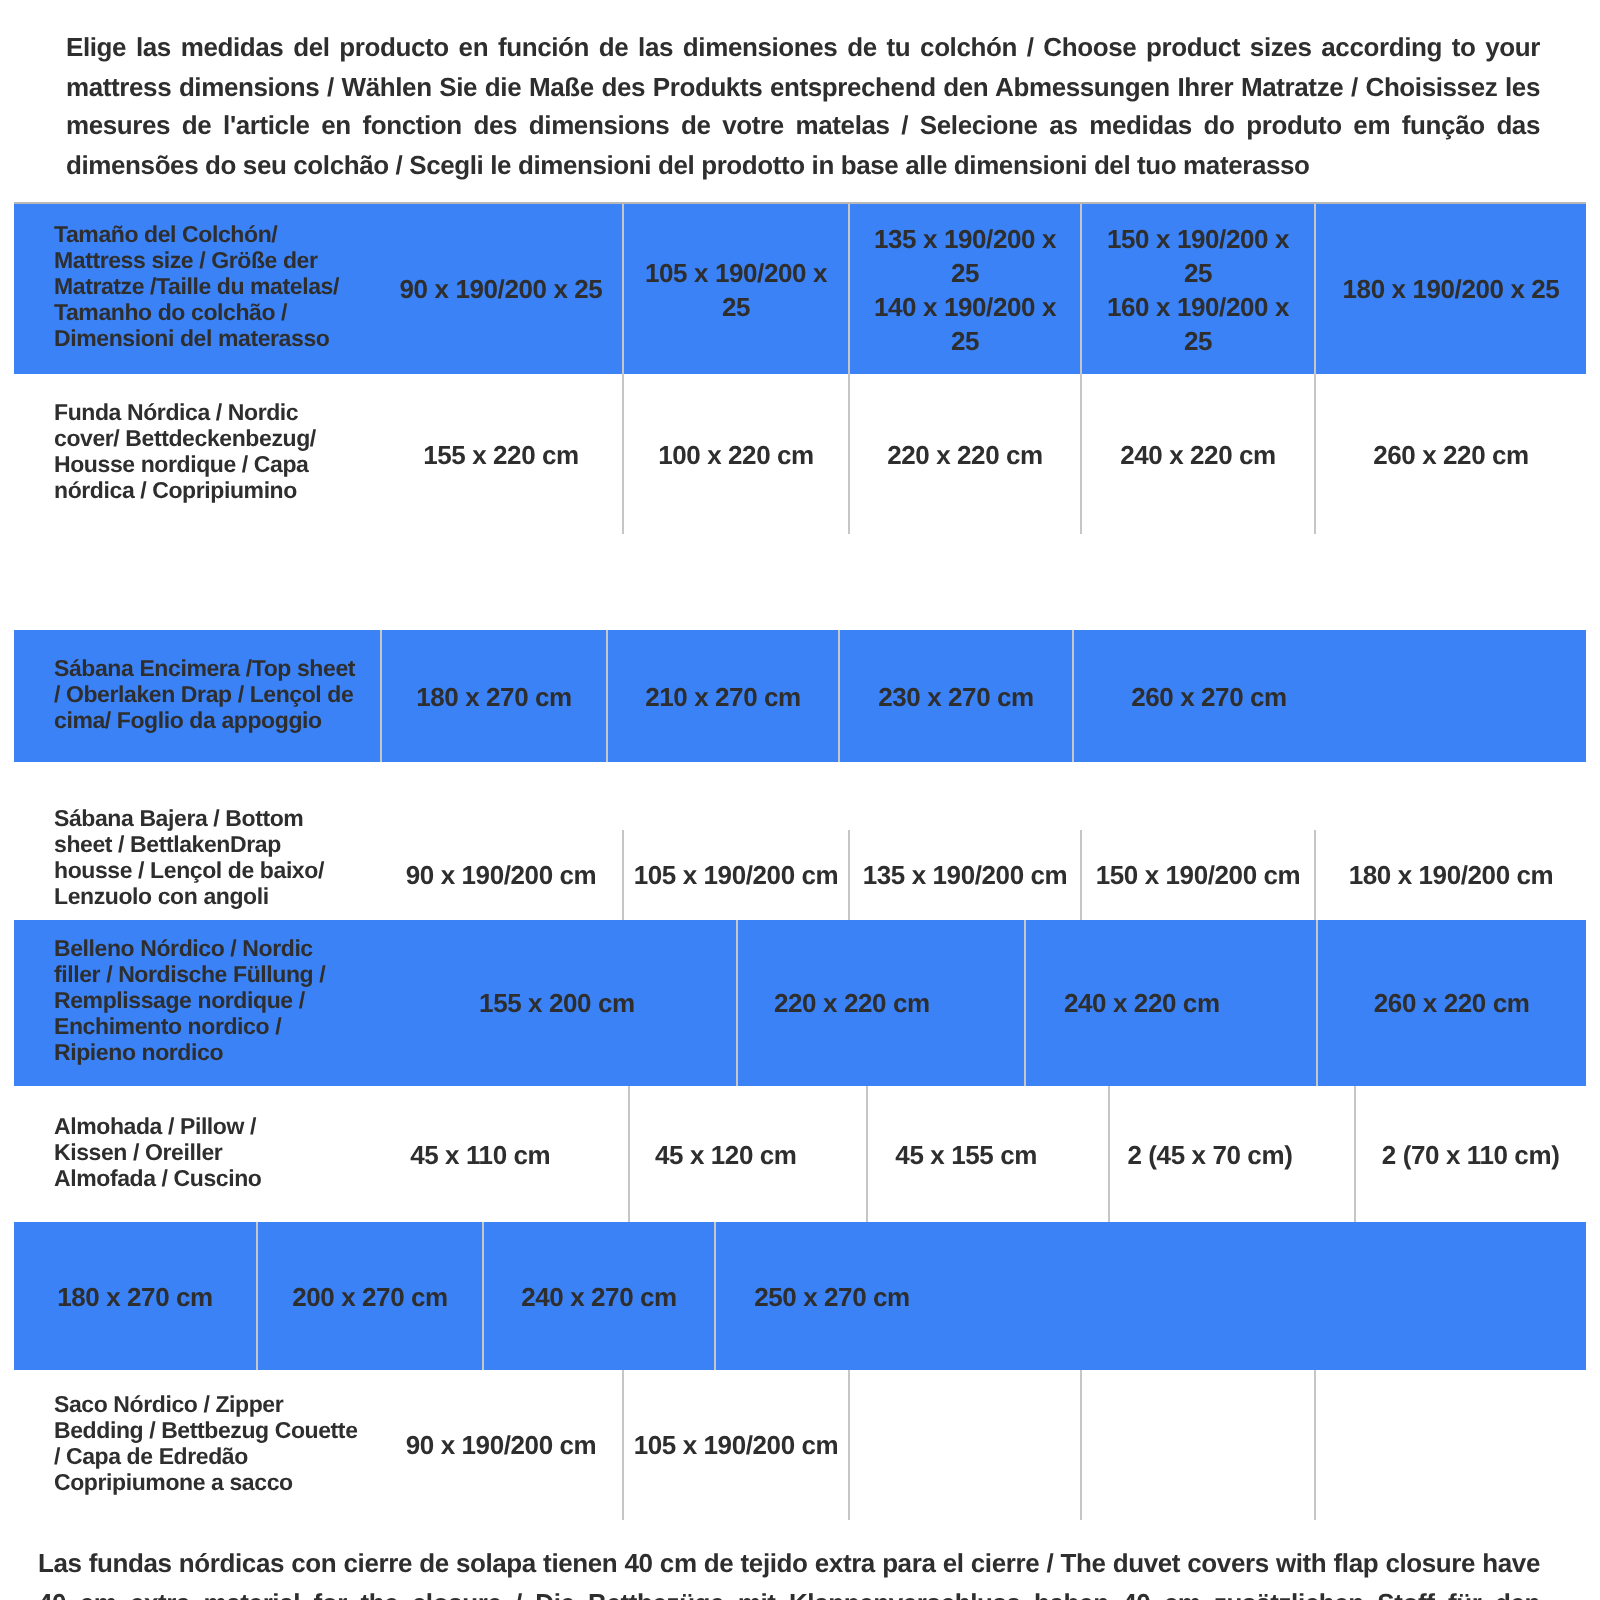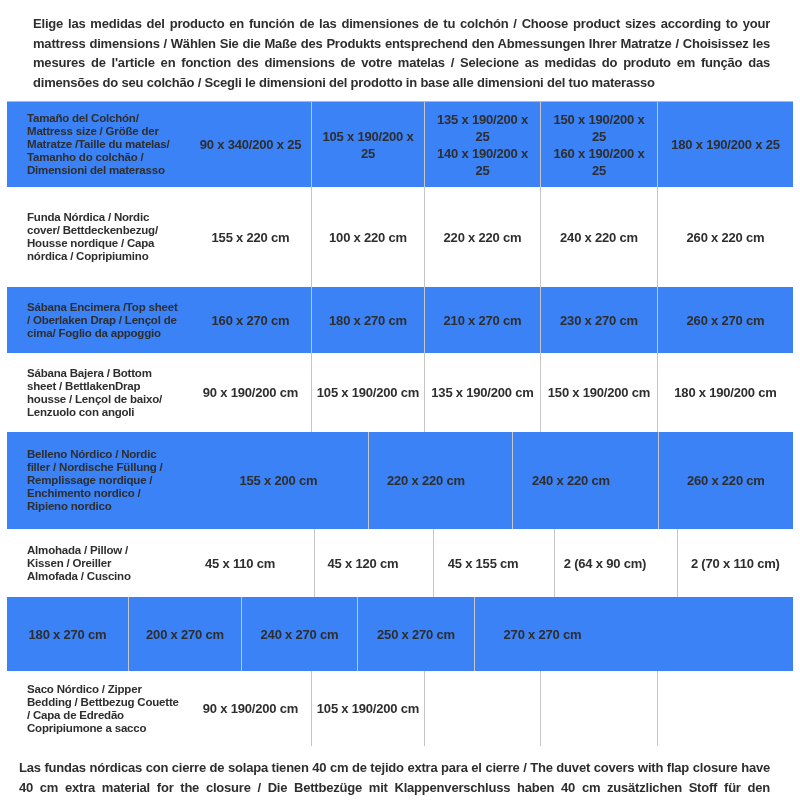--- a/index.html
+++ b/index.html
@@ -19,24 +19,24 @@
   }
   .size-table {
     margin-left:7px;
     margin-top:9px;
     width:786px;
     border-top:1px solid #b8b8b8;
   }
   .tr { display:flex; width:100%; }
   .tr.alt { background:#3b82f6; }
   .r0 { height:85px; }
-  .r1 { height:100px; }
-  .r2 { height:66px; }
-  .r3 { height:79px; }
-  .r4 { height:97px;gap:29px; }
+  .r1 { height:80px; }
+  .r2 { height:66px;margin-top:48px; }
+  .r3 { height:79px;align-items:flex-end; }
+  .r4 { height:83px;gap:29px; }
   .r5 { height:68px;gap:22px; }
   .r6 { height:74px; }
   .r7 { height:75px; }
   .td {
     display:flex;
     align-items:center;
   }
   .td.label {
     width:183px;
     padding:4px 10px 4px 20px;
@@ -71,41 +71,40 @@
 <body>
 
 <div>
 
   <p class="intro">Elige las medidas del producto en función de las dimensiones de tu colchón / Choose product sizes according to your mattress dimensions / Wählen Sie die Maße des Produkts entsprechend den Abmessungen Ihrer Matratze / Choisissez les mesures de l'article en fonction des dimensions de votre matelas / Selecione as medidas do produto em função das dimensões do seu colchão / Scegli le dimensioni del prodotto in base alle dimensioni del tuo materasso</p>
 
   <div class="size-table">
 
     <div class="tr alt r0">
       <div class="td label">Tamaño del Colchón/ Mattress size / Größe der Matratze /Taille du matelas/ Tamanho do colchão / Dimensioni del materasso</div>
-      <div class="td val c1">90 x 340/200 x 25</div>
+      <div class="td val c1">90 x 190/200 x 25</div>
       <div class="td val c2">105 x 190/200 x 25</div>
       <div class="td val c3">135 x 190/200 x 25
 140 x 190/200 x 25</div>
       <div class="td val c4">150 x 190/200 x 25
 160 x 190/200 x 25</div>
       <div class="td val c5">180 x 190/200 x 25</div>
     </div>
 
     <div class="tr r1">
       <div class="td label">Funda Nórdica /  Nordic cover/ Bettdeckenbezug/ Housse nordique / Capa nórdica / Copripiumino</div>
       <div class="td val c1">155 x 220 cm</div>
       <div class="td val c2">100 x 220 cm</div>
       <div class="td val c3">220 x 220 cm</div>
       <div class="td val c4">240 x 220 cm</div>
       <div class="td val c5">260 x 220 cm</div>
     </div>
 
     <div class="tr alt r2">
       <div class="td label">Sábana Encimera /Top sheet / Oberlaken Drap / Lençol de cima/ Foglio da appoggio</div>
-      <div class="td val c1">160 x 270 cm</div>
       <div class="td val c2">180 x 270 cm</div>
       <div class="td val c3">210 x 270 cm</div>
       <div class="td val c4">230 x 270 cm</div>
       <div class="td val c5">260 x 270 cm</div>
     </div>
 
     <div class="tr r3">
       <div class="td label">Sábana Bajera / Bottom sheet / BettlakenDrap housse / Lençol de baixo/ Lenzuolo con angoli</div>
       <div class="td val c1">90 x 190/200 cm</div>
       <div class="td val c2">105 x 190/200 cm</div>
@@ -120,30 +119,29 @@
       <div class="td val c3">220 x 220 cm</div>
       <div class="td val c4">240 x 220 cm</div>
       <div class="td val c5">260 x 220 cm</div>
     </div>
 
     <div class="tr r5">
       <div class="td label">Almohada  / Pillow / Kissen / Oreiller Almofada / Cuscino</div>
       <div class="td val c1">45 x 110 cm</div>
       <div class="td val c2">45 x 120 cm</div>
       <div class="td val c3">45 x 155 cm</div>
-      <div class="td val c4">2 (64 x 90 cm)</div>
+      <div class="td val c4">2 (45 x 70 cm)</div>
       <div class="td val c5">2 (70 x 110 cm)</div>
     </div>
 
     <div class="tr alt r6">
       <div class="td val c1">180 x 270 cm</div>
       <div class="td val c2">200 x 270 cm</div>
       <div class="td val c3">240 x 270 cm</div>
       <div class="td val c4">250 x 270 cm</div>
-      <div class="td val c5">270 x 270 cm</div>
     </div>
 
     <div class="tr r7">
       <div class="td label">Saco Nórdico / Zipper Bedding / Bettbezug Couette  / Capa de Edredão Copripiumone a sacco</div>
       <div class="td val c1">90 x 190/200 cm</div>
       <div class="td val c2">105 x 190/200 cm</div>
       <div class="td val c3"></div>
       <div class="td val c4"></div>
       <div class="td val c5"></div>
     </div>

